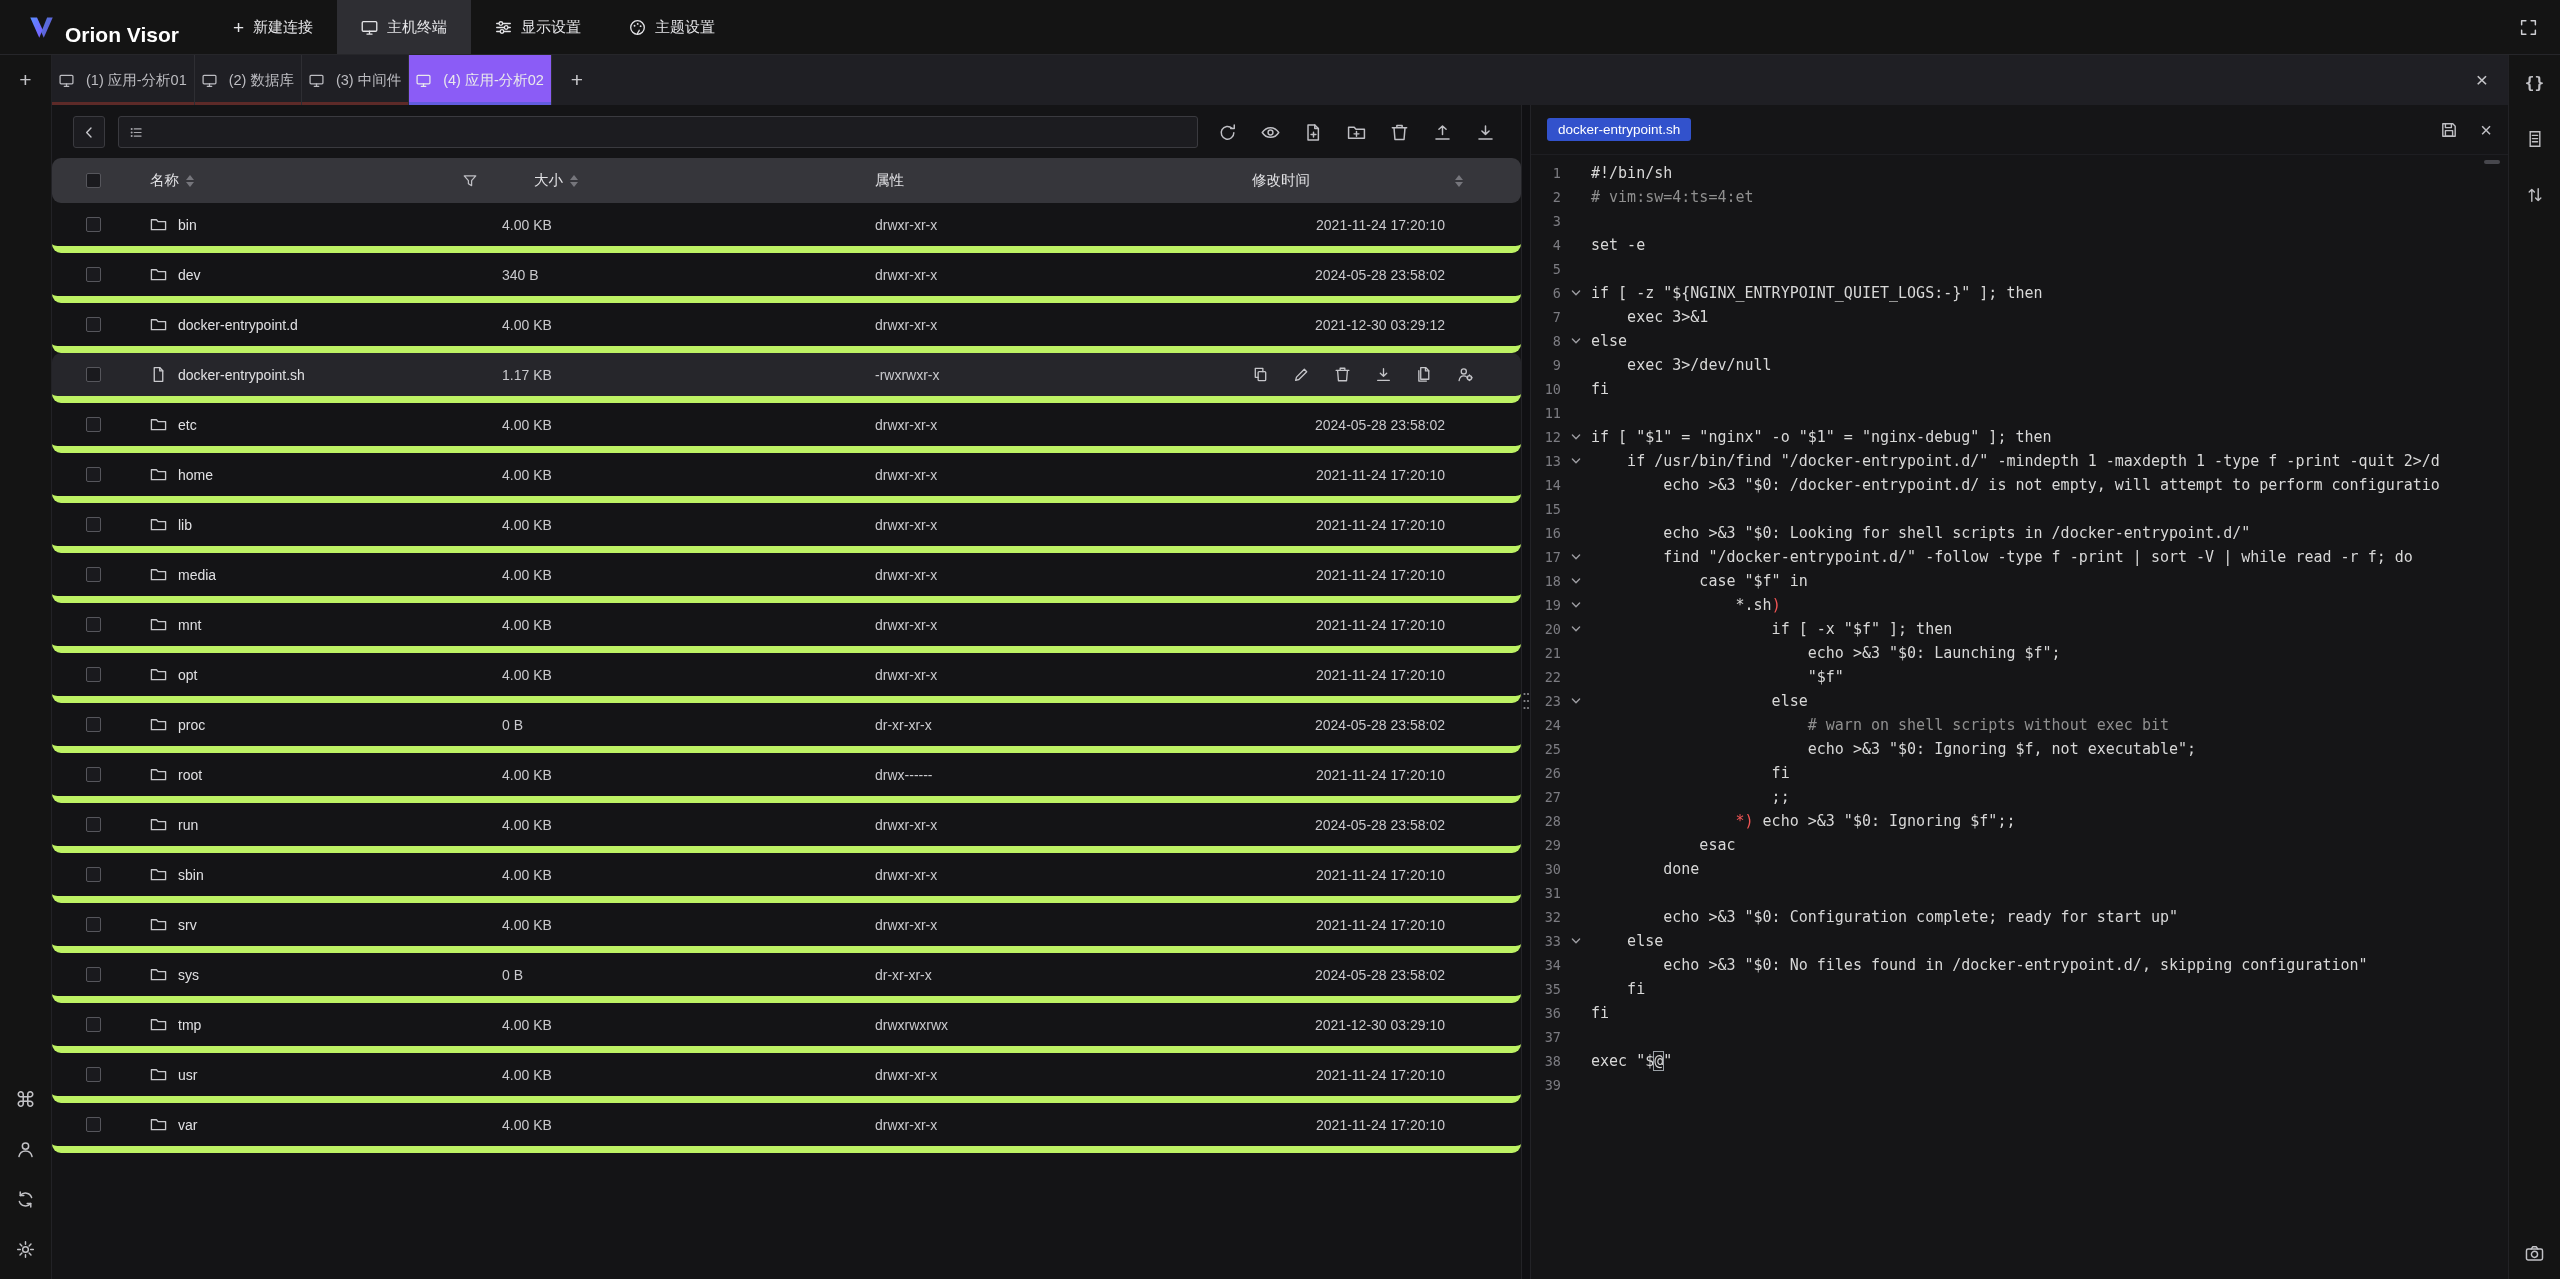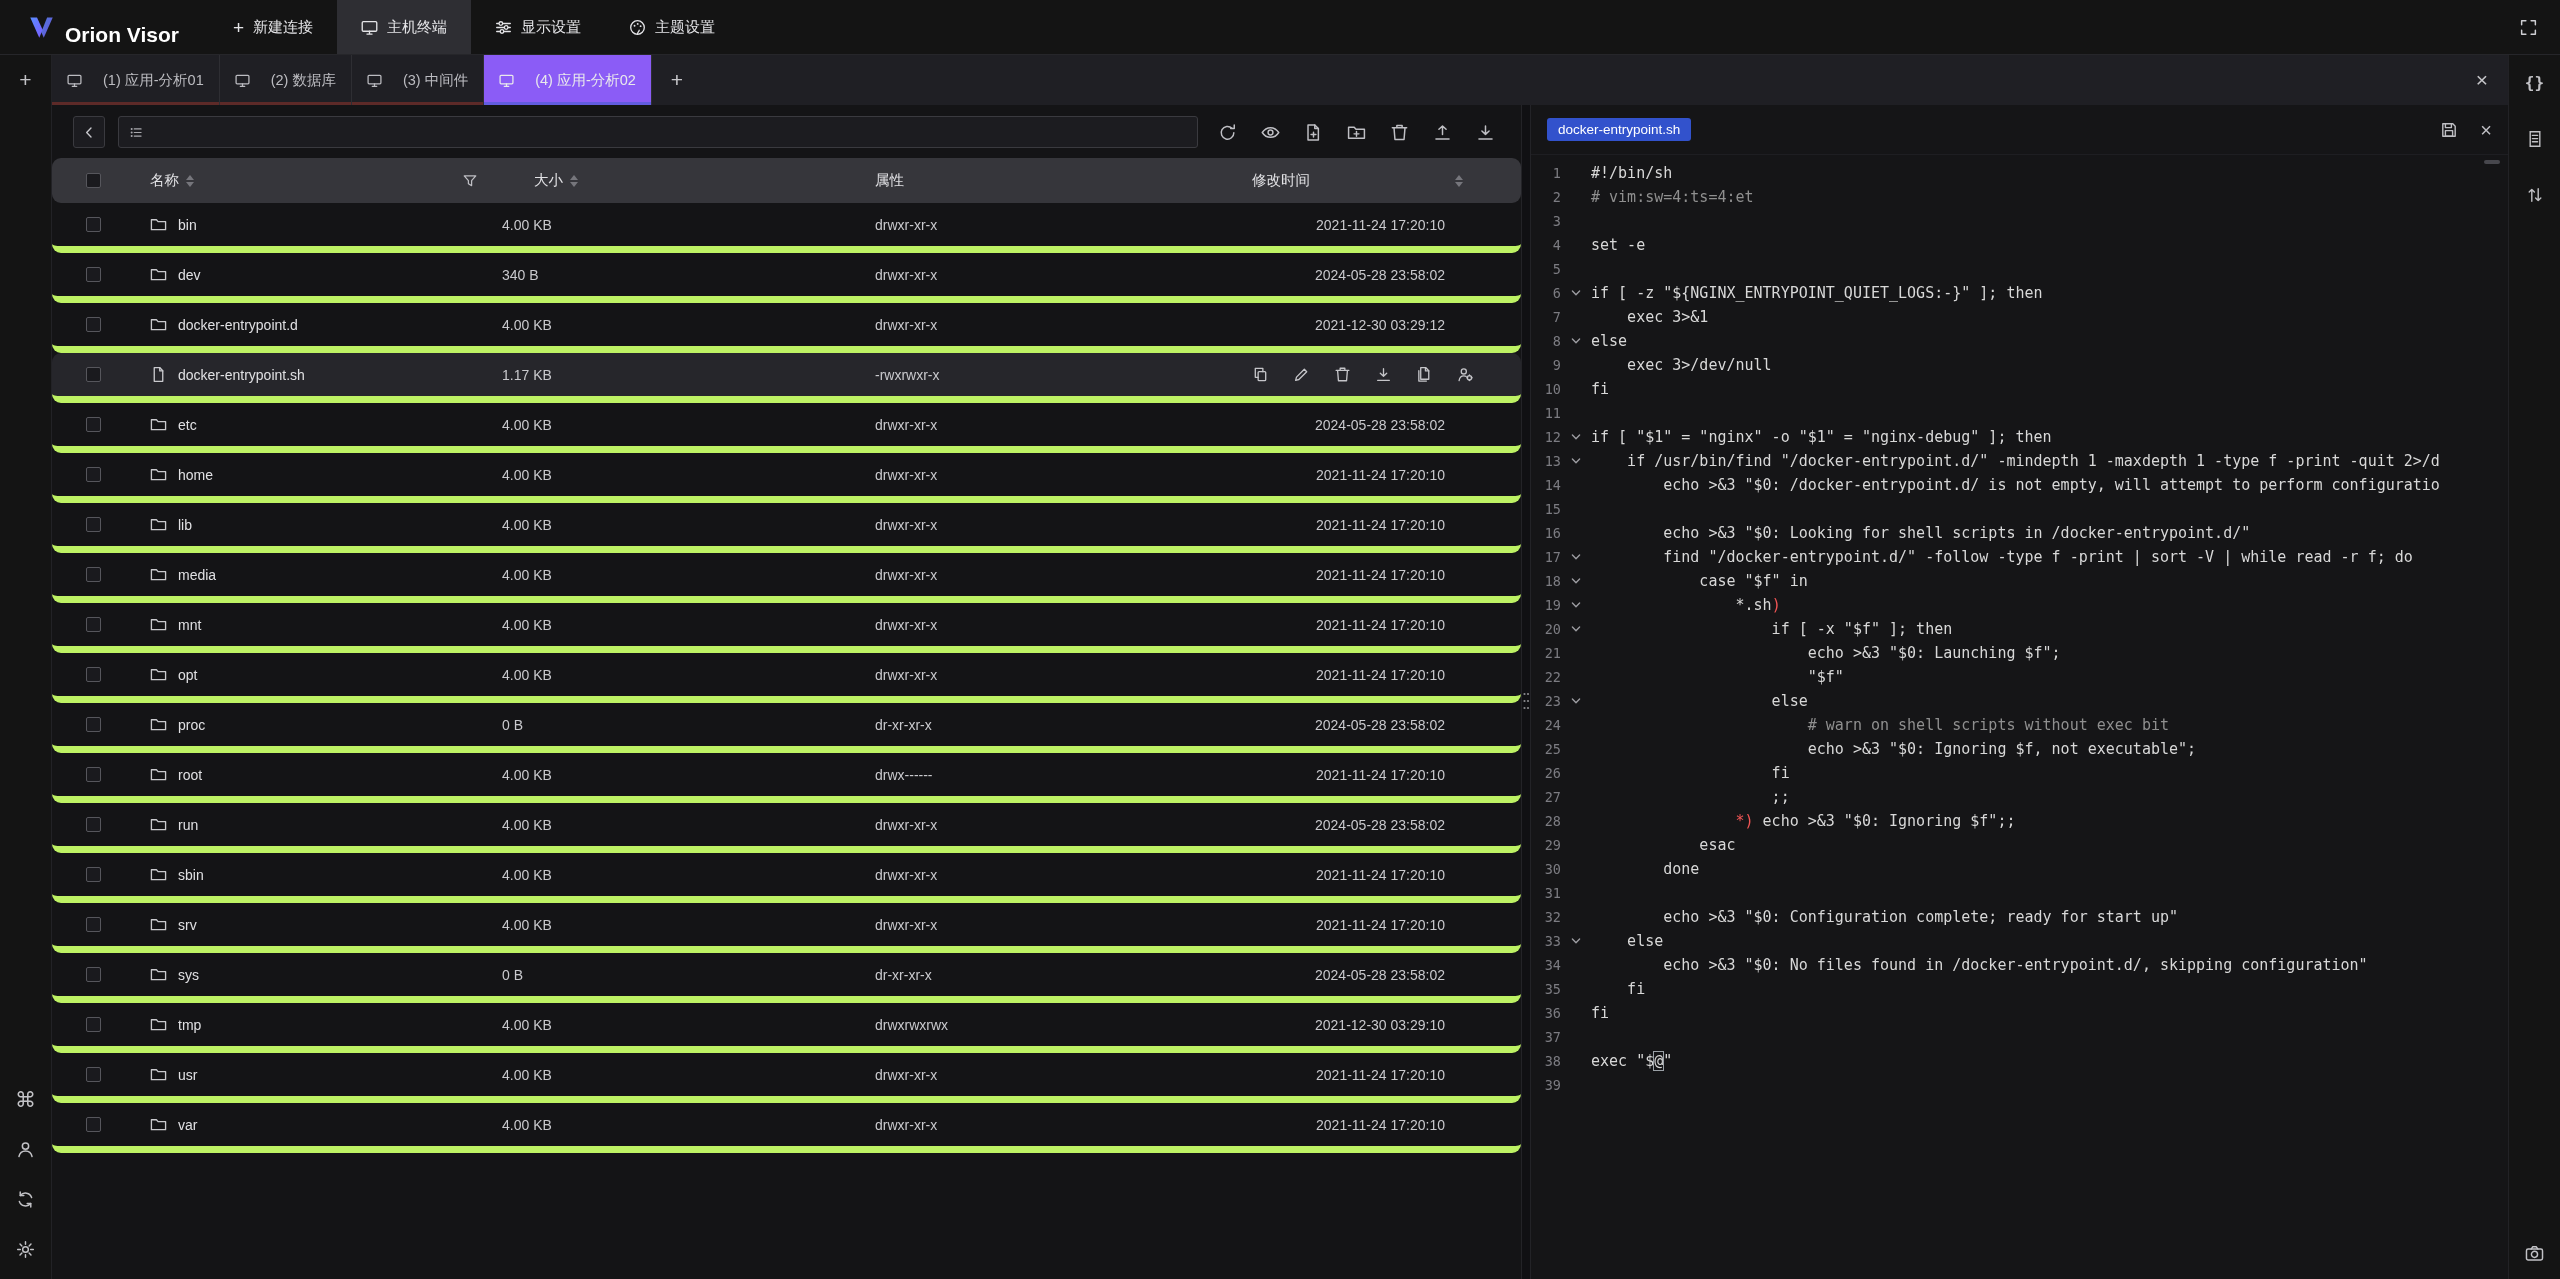--- a/index.html
+++ b/index.html
@@ -24,21 +24,21 @@
   .left-rail { position:absolute; top:55px; left:0; width:52px; height:1224px; background:#141414;
                border-right:1px solid #222226; display:flex; flex-direction:column; align-items:center; }
   .rail-top { padding-top:12px; }
   .rail-bottom { margin-top:auto; display:flex; flex-direction:column; align-items:center; gap:26px; padding-bottom:18px; }
   .rail-icon { width:24px; height:24px; display:flex; align-items:center; justify-content:center;
                color:#c2c2c6; cursor:pointer; font-size:21px; line-height:1; }
 
   
   .tabbar { position:absolute; top:55px; left:52px; width:2456px; height:50px; background:#1f1f24;
             display:flex; align-items:stretch; }
-  .tab { position:relative; display:flex; align-items:center; gap:21px; padding:0 15px;
+  .tab { position:relative; display:flex; align-items:center; gap:12px; padding:0 7px;
          font-size:14.5px; color:#bcbcc1; border-right:1px solid #2e2e33; cursor:pointer; white-space:nowrap; }
   .tab .underline { position:absolute; left:0; right:0; bottom:0; height:3px;
                     background:var(--tab-inactive-underline,#5d2a28); }
   .tab.active { background:#8b5cf6; color:#e9e9ec; }
   .tab.active .underline { background:var(--accent-purple,#625ce0); }
   .tab-add { width:50px; display:flex; align-items:center; justify-content:center; font-size:21px;
              color:#c6c6ca; cursor:pointer; }
   .tabbar-close { margin-left:auto; align-self:center; margin-right:20px; font-size:21px; color:#c6c6ca; cursor:pointer; }
 
   

